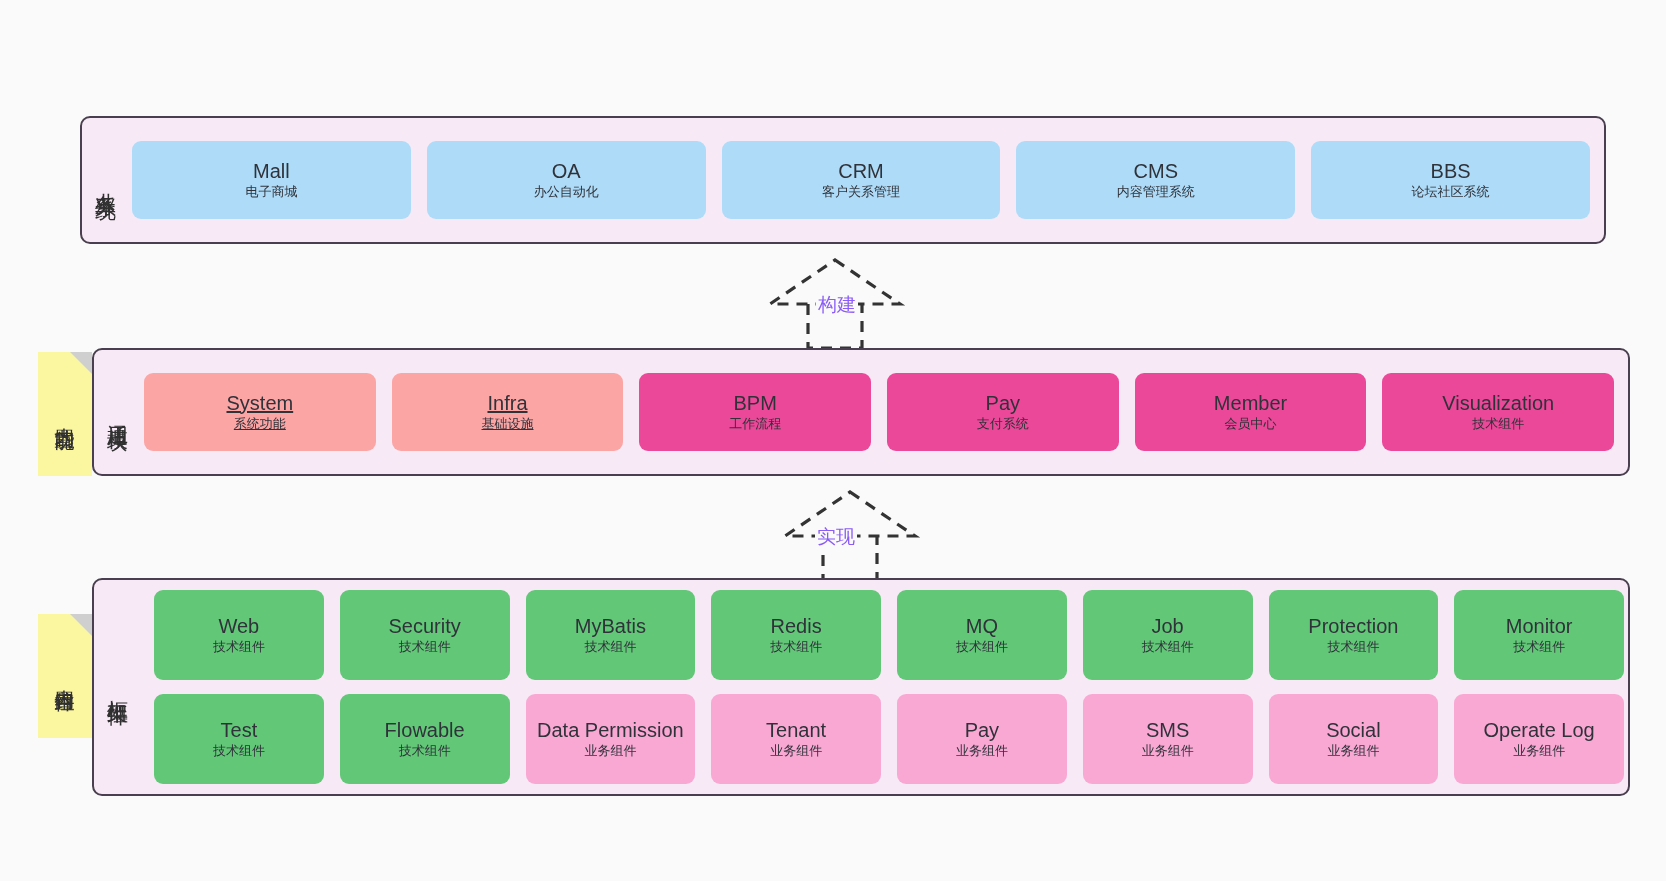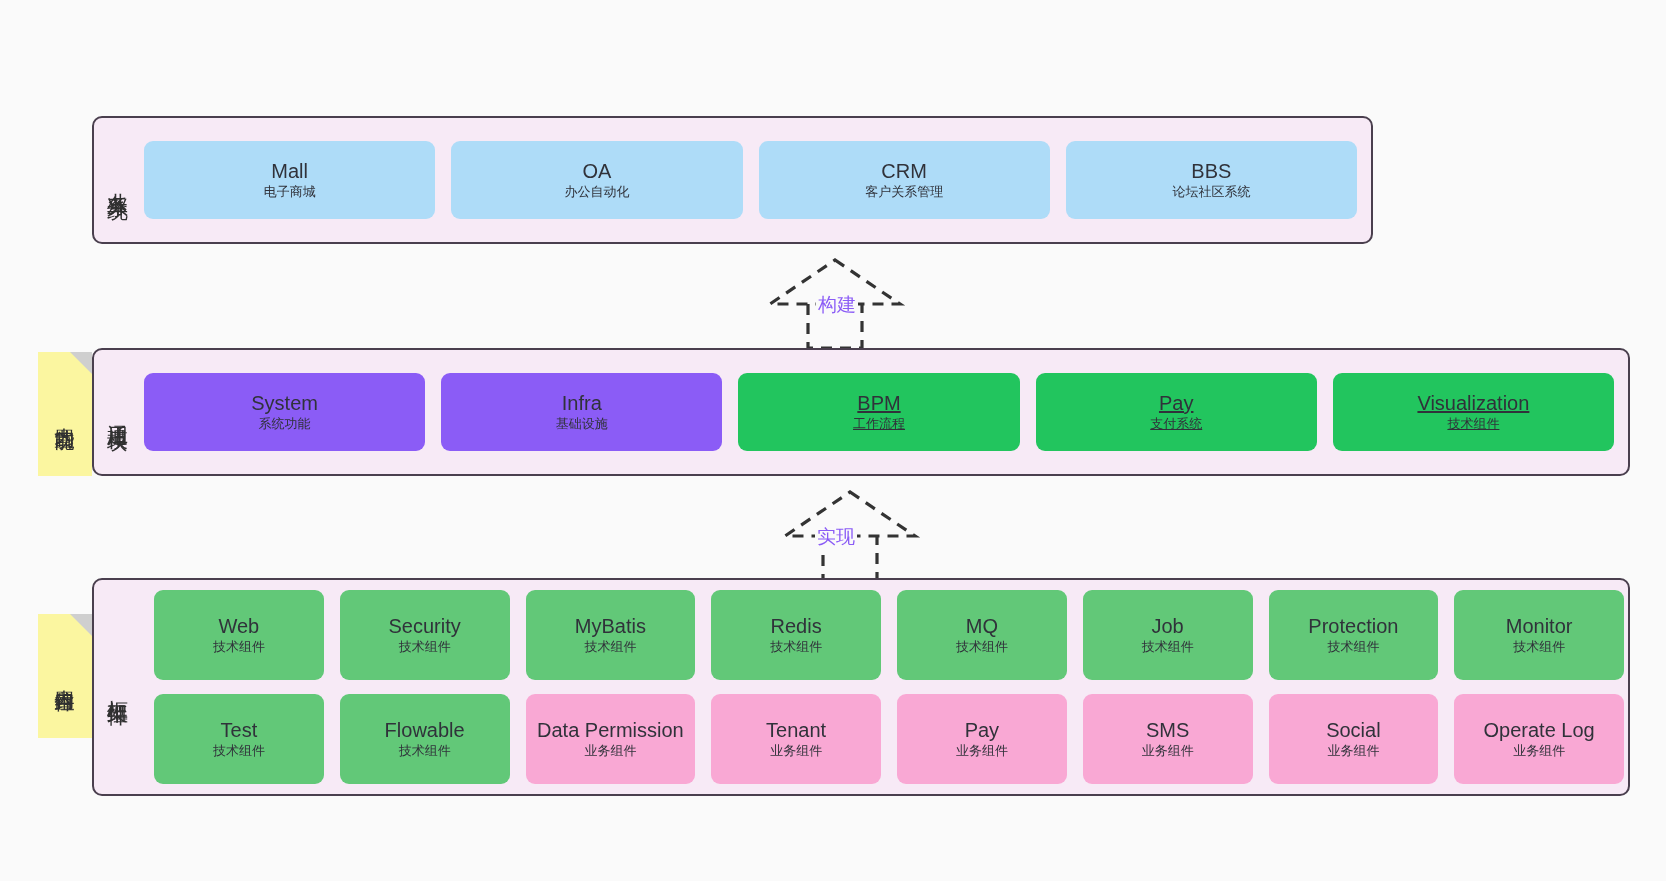--- a/index.html
+++ b/index.html
@@ -69,22 +69,22 @@
     font-size: 20px;
     line-height: 1.28;
     padding: 6px 4px;
     user-select: none;
   }
   .card .sub { font-size: 13px; }
   .card.tall { height: 78px; }
   .card.short { height: 90px; }
 
   .c-blue      { background: #aedcf8; }
-  .c-red       { background: #8b5cf6; }
-  .c-pink      { background: #22c55e; text-decoration: underline; }
+  .c-red       { background: #fca5a5; text-decoration: underline; }
+  .c-pink      { background: #ec4899; }
   .c-green     { background: #62c878; }
   .c-lightgreen{ background: #f9a8d4; }
 
   
   .note {
     position: absolute;
     width: 54px;
     background: #fbf6a0;
     display: flex;
     align-items: center;
@@ -117,34 +117,38 @@
     padding: 0 2px;
     user-select: none;
     white-space: nowrap;
   }
 </style>
 </head>
 <body>
 
 <div id="canvas">
 
-  <div class="layer" id="layer-business" style="left:92px; top:116px; width:1281px; height:128px;justify-content:center;">
+  <div class="layer" id="layer-business" style="left:80px; top:116px; width:1526px; height:128px;justify-content:center;">
     <div class="layer-title">业务系统</div>
     <div class="boxes">
       <div class="card c-blue tall">
         <div>Mall</div>
         <div class="sub">电子商城</div>
       </div>
       <div class="card c-blue tall">
         <div>OA</div>
         <div class="sub">办公自动化</div>
       </div>
       <div class="card c-blue tall">
         <div>CRM</div>
         <div class="sub">客户关系管理</div>
+      </div>
+      <div class="card c-blue tall">
+        <div>CMS</div>
+        <div class="sub">内容管理系统</div>
       </div>
       <div class="card c-blue tall">
         <div>BBS</div>
         <div class="sub">论坛社区系统</div>
       </div>
     </div>
   </div>
 
   <div class="connector" style="left:760px; top:256px; width:150px; height:96px;">
     <svg width="150" height="96" viewBox="0 0 150 96">
@@ -170,20 +174,24 @@
       </div>
       <div class="card c-pink tall">
         <div>BPM</div>
         <div class="sub">工作流程</div>
       </div>
       <div class="card c-pink tall">
         <div>Pay</div>
         <div class="sub">支付系统</div>
       </div>
       <div class="card c-pink tall">
+        <div>Member</div>
+        <div class="sub">会员中心</div>
+      </div>
+      <div class="card c-pink tall">
         <div>Visualization</div>
         <div class="sub">技术组件</div>
       </div>
     </div>
   </div>
 
   <div class="connector" style="left:775px; top:488px; width:150px; height:96px;">
     <svg width="150" height="96" viewBox="0 0 150 96">
       <path d="M 75 4 L 140 48 L 10 48 Z" fill="#fafafa" stroke="#333333" stroke-width="3.2" stroke-dasharray="11 8" stroke-linejoin="miter"></path>
       <path d="M 48 48 L 48 92 L 102 92 L 102 48" fill="none" stroke="#333333" stroke-width="3.2" stroke-dasharray="11 8"></path>

